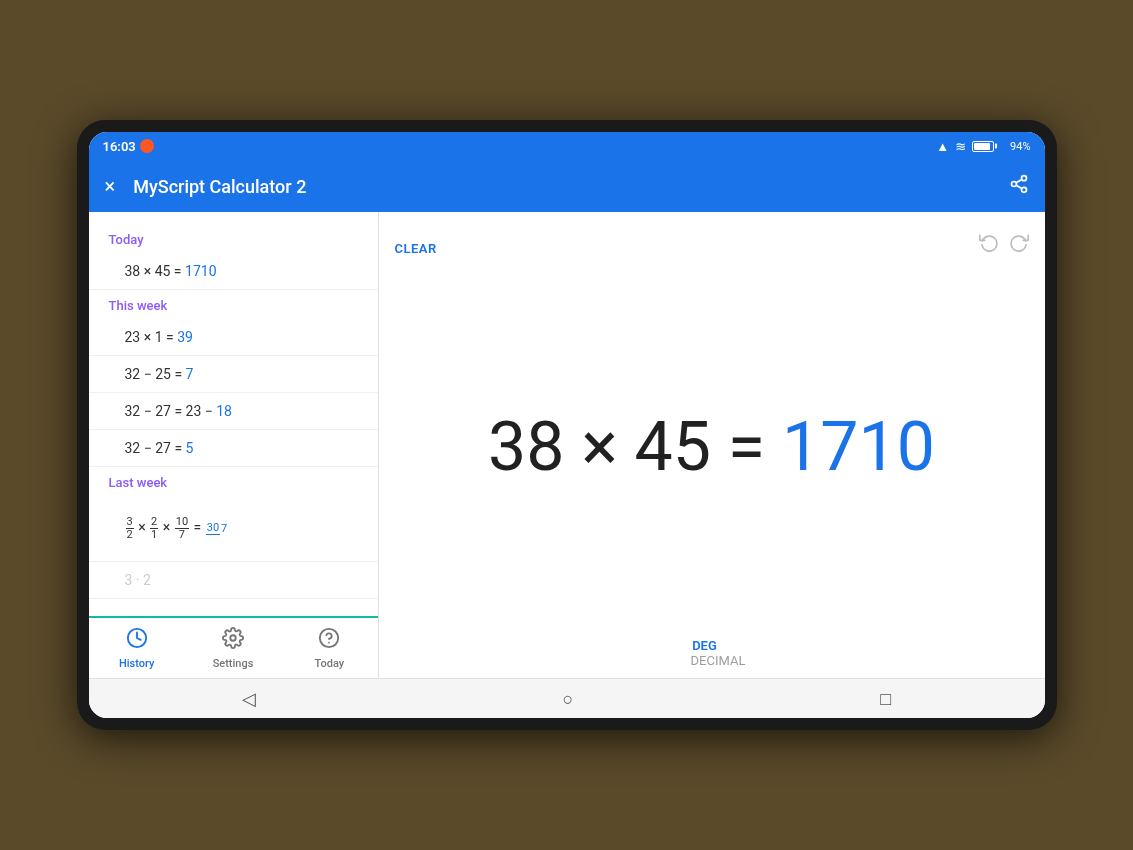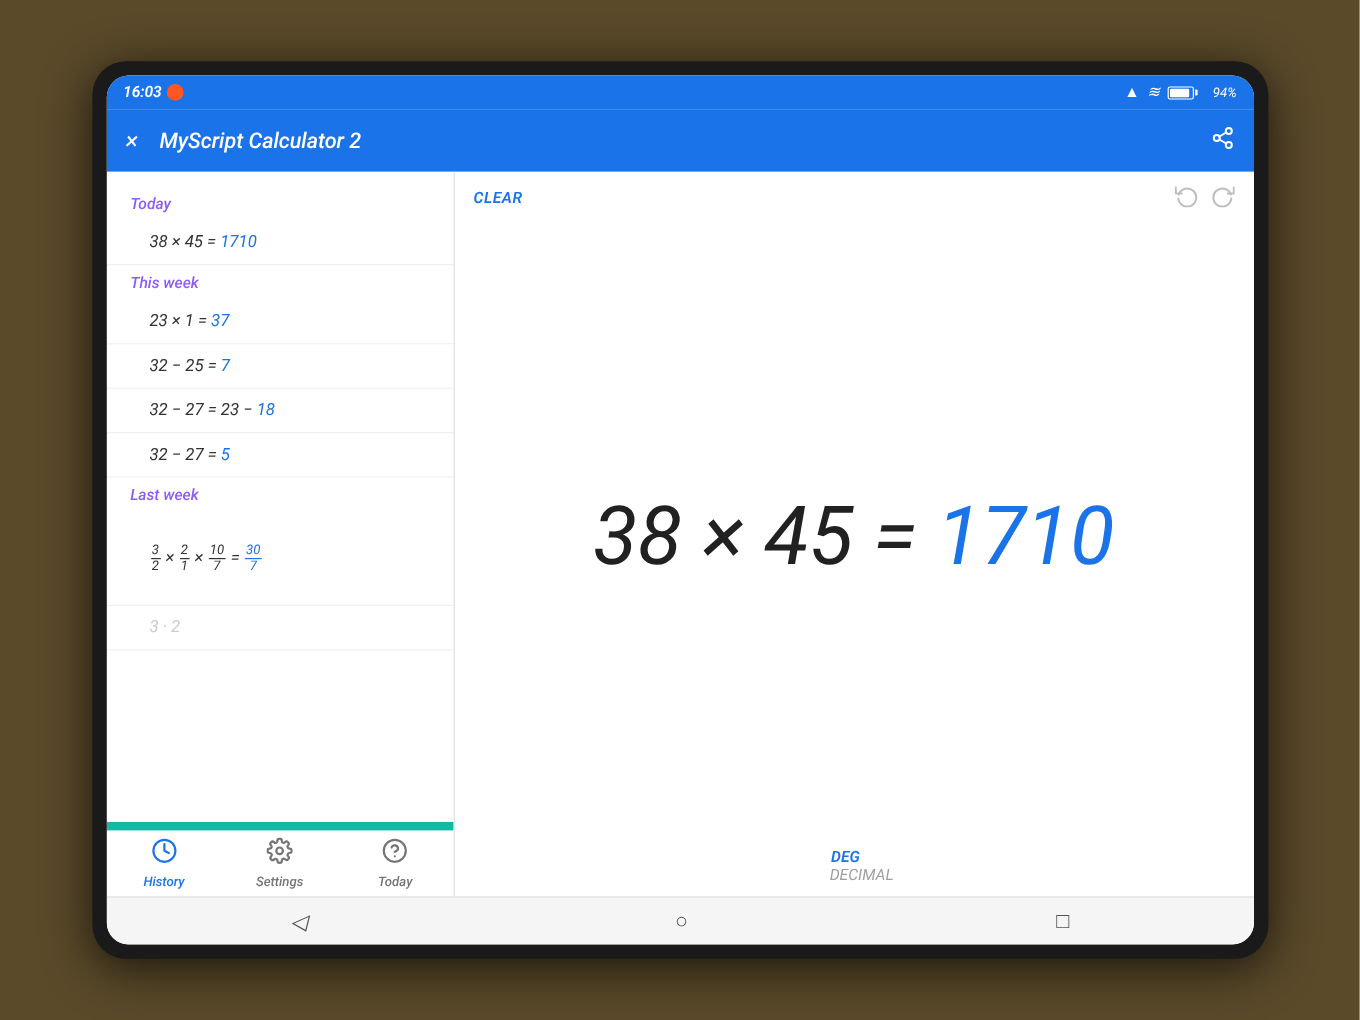--- a/index.html
+++ b/index.html
@@ -10,27 +10,26 @@
       background: #5a4a2a;
       display: flex;
       align-items: center;
       justify-content: center;
       font-family: 'Roboto', Arial, sans-serif;
       overflow: hidden;
     }
 
     .tablet-outer {
       width: 980px;
-      height: 748px;
+      height: 610px;
       background: #1a1a1a;
       border-radius: 28px;
       padding: 12px;
       box-shadow: 0 8px 40px rgba(0,0,0,0.7);
       position: relative;
-      font-style: italic;
     }
 
     .tablet-screen {
       width: 100%;
       height: 100%;
       background: #fff;
       border-radius: 18px;
       overflow: hidden;
       display: flex;
       flex-direction: column;
@@ -181,21 +180,21 @@
       color: #333;
       border-bottom: 1px solid #f0f0f0;
     }
 
     .history-item .result {
       color: #1a73e8;
     }
 
     
     .sidebar-bottom-nav {
-      border-top: 7px solid #14b8a6;
+      border-top: 2px solid #14b8a6;
       display: flex;
       align-items: center;
       height: 62px;
       flex-shrink: 0;
     }
 
     .nav-item {
       flex: 1;
       display: flex;
       flex-direction: column;
@@ -225,21 +224,21 @@
     
     .calculator-area {
       flex: 1;
       display: flex;
       flex-direction: column;
       position: relative;
     }
 
     .calc-toolbar {
       display: flex;
-      align-items: center;
+      align-items: flex-end;
       padding: 0 16px;
       height: 44px;
       flex-shrink: 0;
     }
 
     .clear-btn {
       color: #1a73e8;
       font-size: 13px;
       font-weight: 600;
       letter-spacing: 0.5px;
@@ -331,21 +330,21 @@
       border-bottom: 1px solid #333;
       padding: 0 1px;
     }
 
     .fraction .frac-den {
       padding: 0 1px;
     }
 
     .fraction-result {
       display: inline-flex;
-      flex-direction: column;
+      flex-direction: row;
       align-items: center;
       vertical-align: middle;
       font-size: 11px;
       line-height: 1.1;
       margin: 16px 1px;
       color: #1a73e8;
     }
 
     .fraction-result .frac-num {
       border-bottom: 1px solid #1a73e8;
@@ -399,21 +398,21 @@
       <div class="sidebar">
         <div class="history-list">
 
           <div class="history-section-label">Today</div>
           <div class="history-item">
             <span>38 × 45 = </span><span class="result">1710</span>
           </div>
 
           <div class="history-section-label">This week</div>
           <div class="history-item">
-            <span>23 × 1 = </span><span class="result">37</span>
+            <span>23 × 1 = </span><span class="result">39</span>
           </div>
           <div class="history-item">
             <span>32 − 25 = </span><span class="result">7</span>
           </div>
           <div class="history-item">
             <span>32 − 27 = 23 − </span><span class="result">18</span>
           </div>
           <div class="history-item">
             <span>32 − 27 = </span><span class="result">5</span>
           </div>

